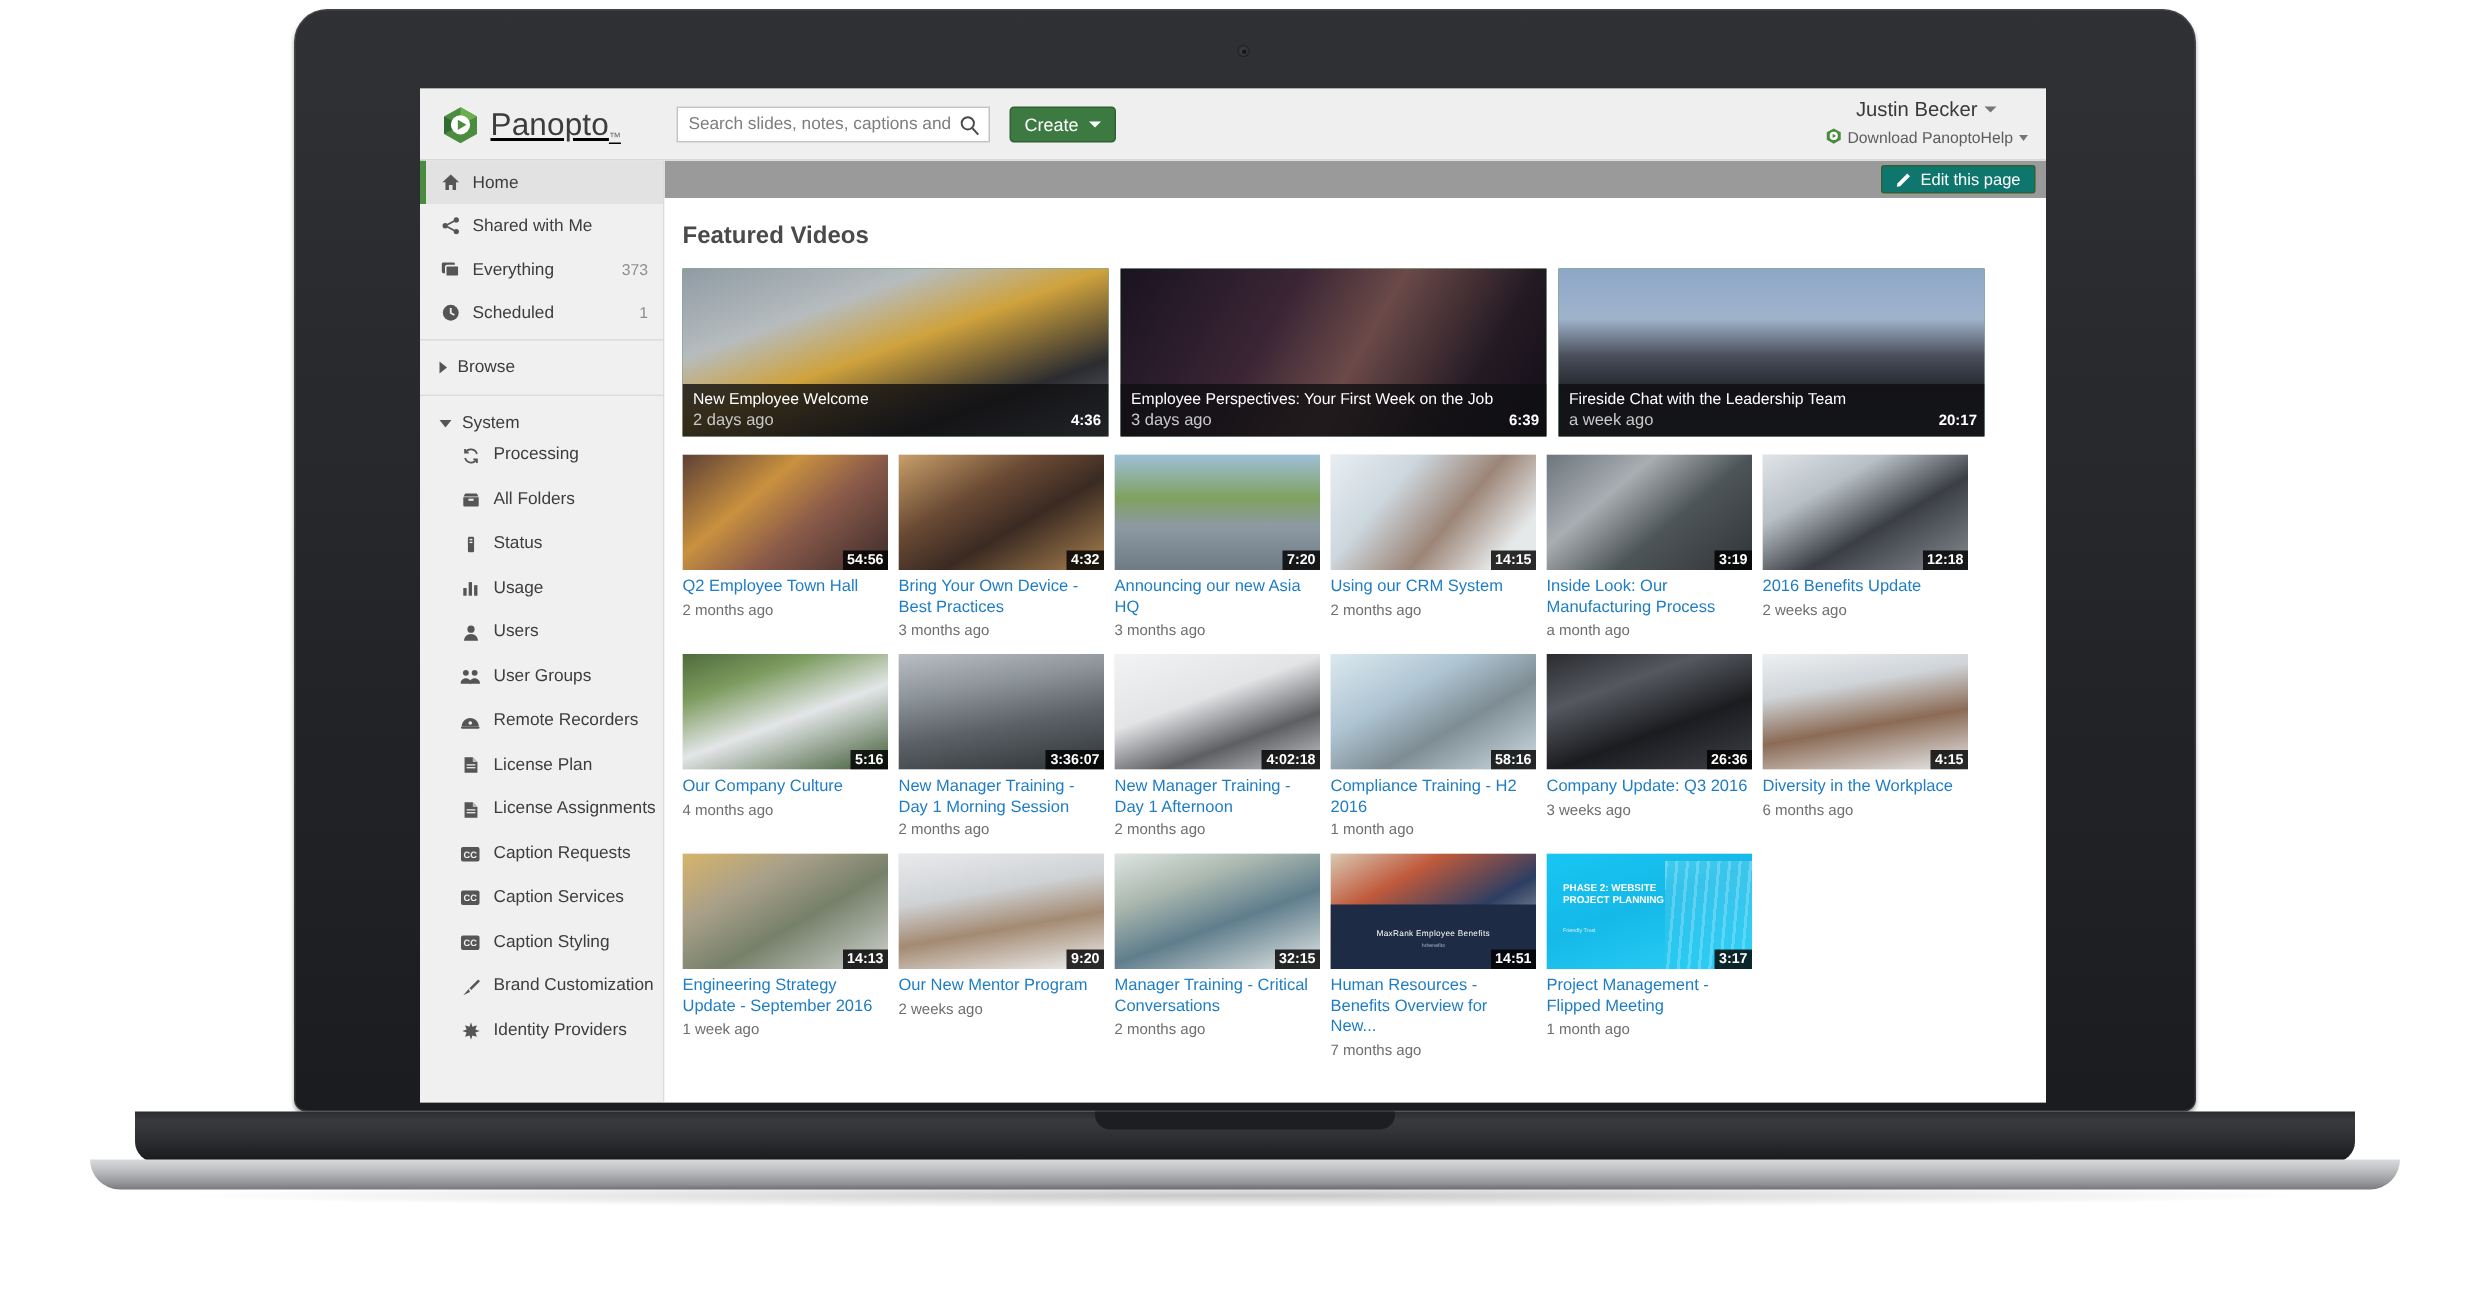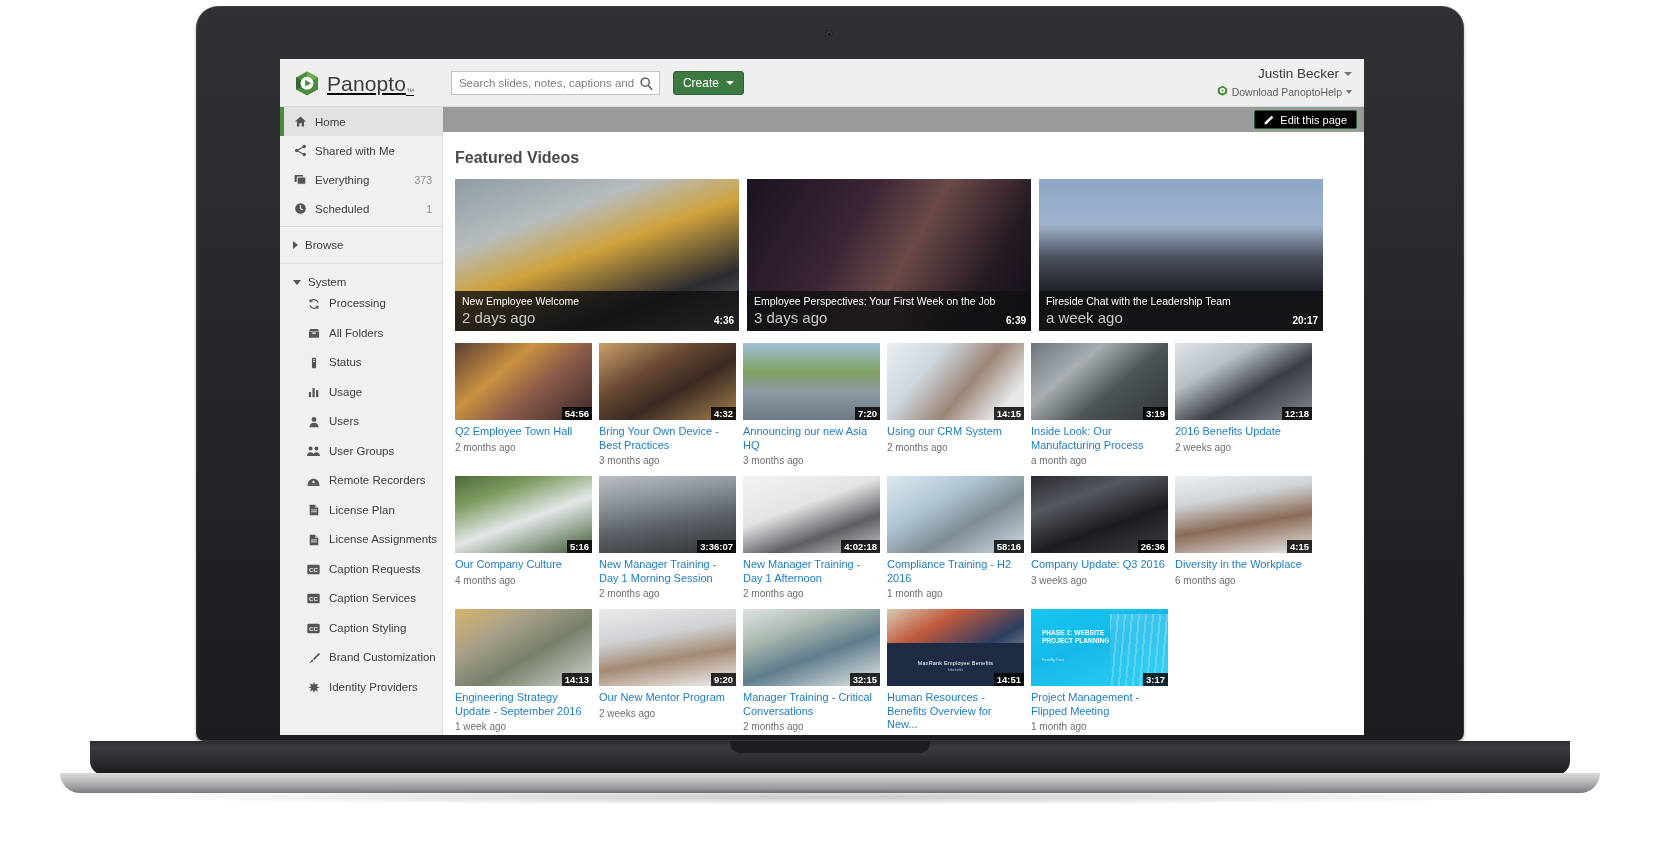--- a/index.html
+++ b/index.html
@@ -114,21 +114,21 @@
     cursor: pointer;
   }
   .caret-down {
     width: 0; height: 0;
     border-left: 4px solid transparent; border-right: 4px solid transparent;
     border-top: 4.5px solid currentColor;
   }
 
   .user-area {
     position: absolute; right: 12px; top: 5px;
-    text-align: right;
+    text-align: center;
   }
   .user-name {
     font-size: 13.5px; color: #3a3a3a;
     display: inline-flex; align-items: center; gap: 5px;
     cursor: pointer;
   }
   .user-name .caret-down { border-top-color: #767676; }
   .user-links {
     margin-top: 3px; display: flex; align-items: center;
     justify-content: flex-end; 
@@ -176,48 +176,48 @@
 
   
   .main { flex: 1; background: #ffffff; position: relative; overflow: hidden; }
   .action-bar {
     height: 25px; background: #9a9a9a;
     display: flex; align-items: center; justify-content: flex-end;
     padding-right: 7px;
   }
   .edit-btn {
     height: 19px; padding: 0 9px;
-    background: #000000; border: 1px solid #2f6134; border-radius: 2px;
+    background: #0f766e; border: 1px solid #2f6134; border-radius: 2px;
     color: #fff; font-size: 11px;
     display: flex; align-items: center; gap: 5px; cursor: pointer;
   }
   .pencil { width:11px;height:11px; }
 
   .page-title {
     font-size: 16px; color: #4a4a4a;
     padding: 17px 0 12px 12px; font-weight: 700;
   }
 
   .grid-area { padding: 0 10px 0 12px; }
 
   
   .hero-row { display: flex; gap: 8px; margin-bottom: 12px; }
   .hero-card {
-    position: relative; width: 284px; height: 152px;
+    position: relative; width: 284px; height: 112px;
     overflow: hidden; cursor: pointer; background:#14532d;
   }
   .hero-card .thumb { position:absolute; inset:0; }
   .hero-overlay {
     position: absolute; left: 0; right: 0; bottom: 0;
     background: rgba(15,15,18,.80);
     padding: 4px 7px 5px 7px;
     color: #fff;
   }
   .hero-overlay .t { font-size: 10.5px; line-height: 13px; }
-  .hero-overlay .d { font-size: 15px; color: #c9c9c9; margin-top: 1px; }
+  .hero-overlay .d { font-size: 11px; color: #c9c9c9; margin-top: 1px; }
   .hero-dur {
     position: absolute; right: 5px; bottom: 5px;
     color: #fff; font-size: 10px; font-weight: 700;
   }
 
   
   .card-row { display: flex; gap: 7px; margin-bottom: 10px; }
   .card { width: 137px; cursor: pointer; }
   .card .thumb-wrap {
     position: relative; width: 137px; height: 77px;

